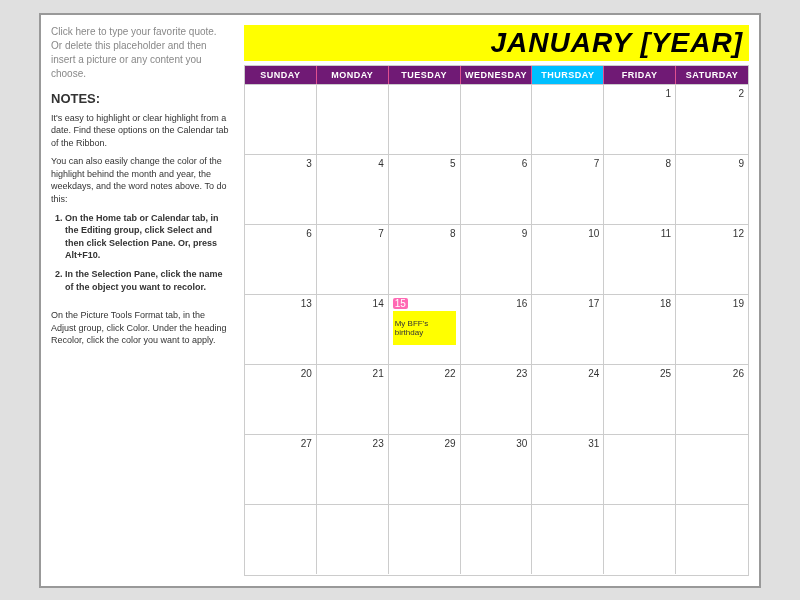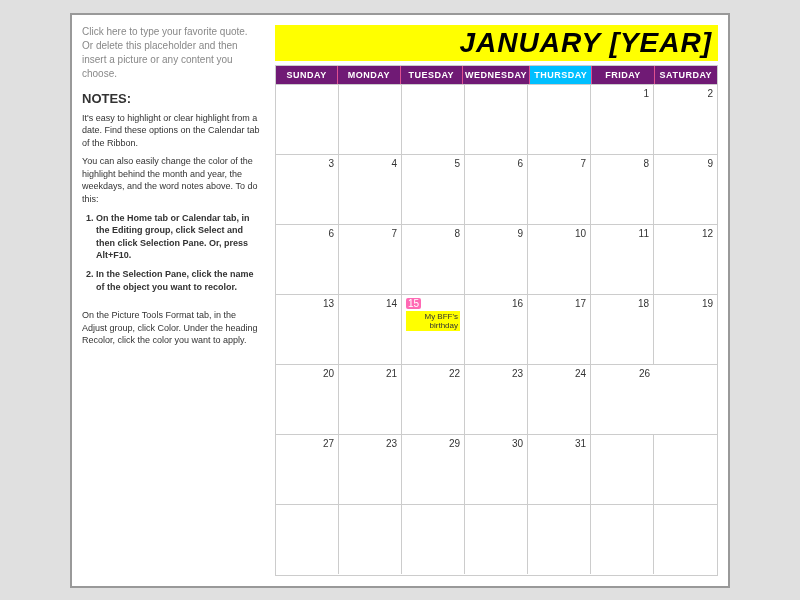--- a/index.html
+++ b/index.html
@@ -6,21 +6,21 @@
     body {
       width: 800px;
       height: 600px;
       background: #e0e0e0;
       display: flex;
       align-items: center;
       justify-content: center;
       font-family: Arial, sans-serif;
     }
     .calendar-container {
-      width: 660px;
+      width: 722px;
       height: 575px;
       background: #fff;
       border: 2px solid #999;
       display: flex;
       flex-direction: row;
       padding: 10px;
       gap: 8px;
     }
     .sidebar {
       width: 185px;
@@ -117,24 +117,23 @@
       font-size: 10px;
       color: #333;
       text-align: right;
       display: block;
     }
     .day-cell.empty .day-number { color: transparent; }
     .event-label {
       font-size: 8px;
       background: #ffff00;
       color: #333;
-      padding: 1px 2px;
+      padding: 8px 2px;
       margin-top: 2px;
       display: block;
-      text-align: right;
     }
     .day-number.highlighted {
       background: #ff69b4;
       color: #fff;
       display: inline-block;
       border-radius: 2px;
       padding: 0 2px;
     }
   </style>
 </head>
@@ -277,20 +276,23 @@
           <div class="day-cell">
               <span class="day-number">22</span>
             </div>
           <div class="day-cell">
               <span class="day-number">23</span>
             </div>
           <div class="day-cell">
               <span class="day-number">24</span>
             </div>
           <div class="day-cell">
+              <span class="day-number">25</span>
+            </div>
+          <div class="day-cell">
               <span class="day-number">26</span>
             </div>
         </div>
 
         <div class="week-row">
           <div class="day-cell">
               <span class="day-number">27</span>
             </div>
           <div class="day-cell">
               <span class="day-number">23</span>

